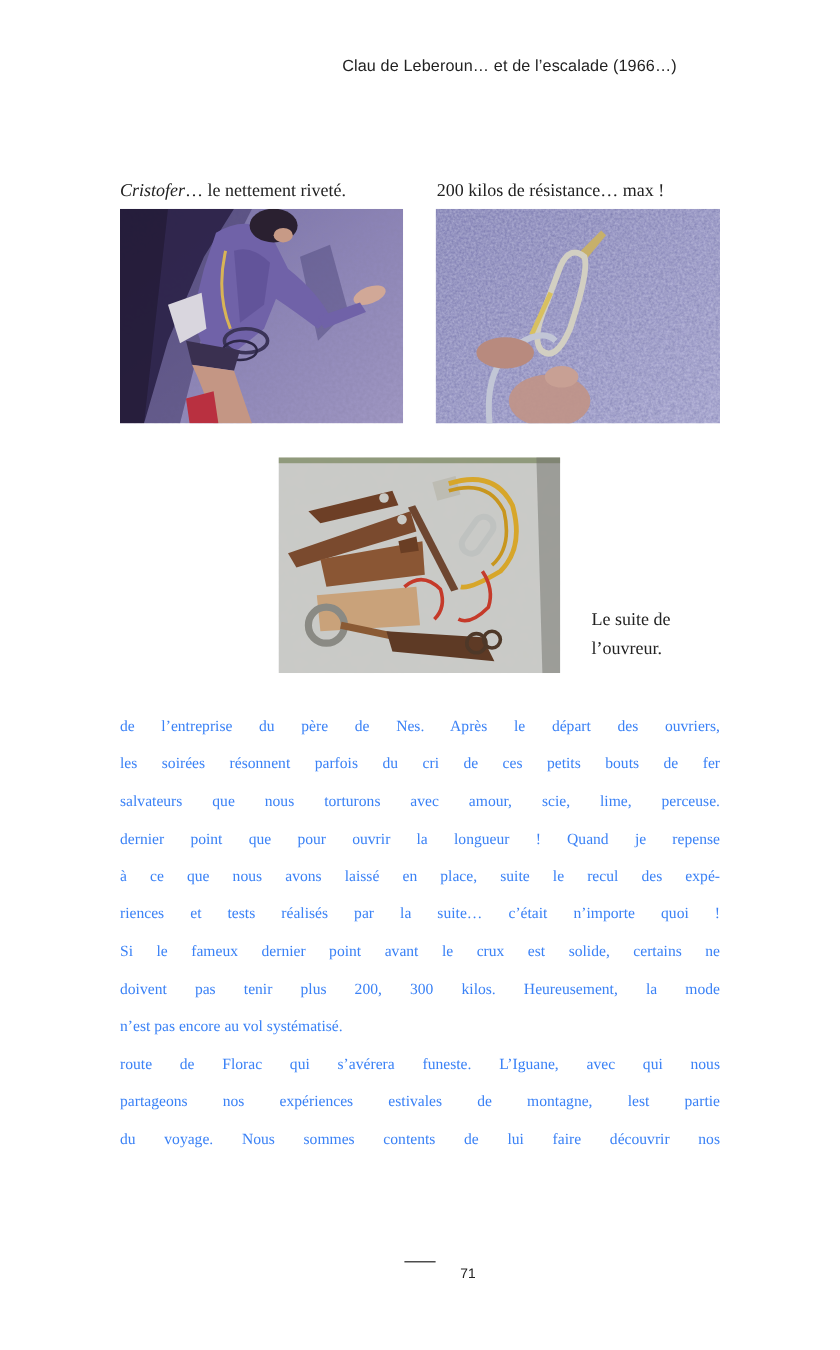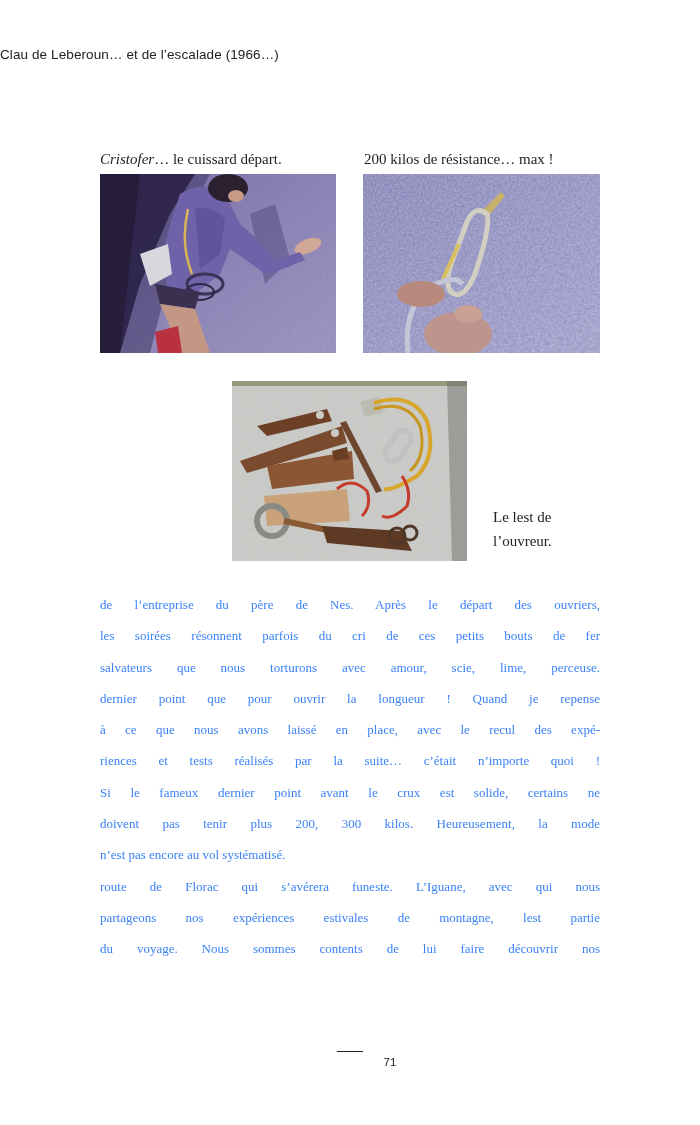--- a/index.html
+++ b/index.html
@@ -12,21 +12,21 @@
       height: 1125px;
       position: relative;
       overflow: hidden;
       color: #1e1e1e;
     }
     .running-head {
       position: absolute;
       top: 47px;
       left: 0;
       width: 564px;
-      text-align: left;
+      text-align: right;
       font-family: "Liberation Sans", "DejaVu Sans", sans-serif;
       font-size: 13.5px;
       letter-spacing: 0.1px;
       color: #222;
     }
     .caption {
       position: absolute;
       font-family: "Liberation Serif", "DejaVu Serif", serif;
       font-size: 15px;
       color: #222;
@@ -81,21 +81,21 @@
       color: #222;
       padding-left: 40px;
     }
   </style>
 </head>
 <body>
 
 <div class="running-head">Clau de Leberoun… et de l’escalade (1966…)</div>
 
 <div class="caption" style="left:100px; top:149px;">
-  <em>Cristofer</em><span>… le cuissard départ.</span>
+  <em>Cristofer</em><span>… le nettement riveté.</span>
 </div>
 
 <div class="caption" style="left:364px; top:149px;">200 kilos de résistance… max !</div>
 
 <div class="photo" style="left:100px; top:174px; width:236px; height:179px;">
   <svg viewBox="0 0 236 179" preserveAspectRatio="none">
     <defs>
       <linearGradient id="p1rock" x1="0" y1="0" x2="1" y2="1">
         <stop offset="0" stop-color="#6e66a0"></stop>
         <stop offset="0.5" stop-color="#8c84b8"></stop>
@@ -209,31 +209,31 @@
 
     <path d="M105 108 Q120 95 135 110 Q140 125 130 135" fill="none" stroke="#c53a2a" stroke-width="3"></path>
     <path d="M170 95 Q180 110 175 125 Q160 140 150 135" fill="none" stroke="#c53a2a" stroke-width="3"></path>
 
     <circle cx="165" cy="155" r="8" fill="none" stroke="#4e3828" stroke-width="3"></circle>
     <circle cx="178" cy="152" r="7" fill="none" stroke="#4e3828" stroke-width="3"></circle>
   </svg>
 </div>
 
 <div class="caption" style="left:493px; top:505px; line-height:24px;">
-  <div>Le lest de</div>
+  <div>Le suite de</div>
   <div>l’ouvreur.</div>
 </div>
 
 <div class="body-text">
   <div>
     <span class="line">de l’entreprise du père de Nes. Après le départ des ouvriers,</span>
     <span class="line">les soirées résonnent parfois du cri de ces petits bouts de fer</span>
     <span class="line">salvateurs que nous torturons avec amour, scie, lime, perceuse.</span>
     <span class="line">dernier point que pour ouvrir la longueur ! Quand je repense</span>
-    <span class="line">à ce que nous avons laissé en place, avec le recul des expé-</span>
+    <span class="line">à ce que nous avons laissé en place, suite le recul des expé-</span>
     <span class="line">riences et tests réalisés par la suite… c’était n’importe quoi !</span>
     <span class="line">Si le fameux dernier point avant le crux est solide, certains ne</span>
     <span class="line">doivent pas tenir plus 200, 300 kilos. Heureusement, la mode</span>
     <span class="line last">n’est pas encore au vol systématisé.</span>
   </div>
   <div>
     <span class="line">route de Florac qui s’avérera funeste. L’Iguane, avec qui nous</span>
     <span class="line">partageons nos expériences estivales de montagne, lest partie</span>
     <span class="line">du voyage. Nous sommes contents de lui faire découvrir nos</span>
   </div>

